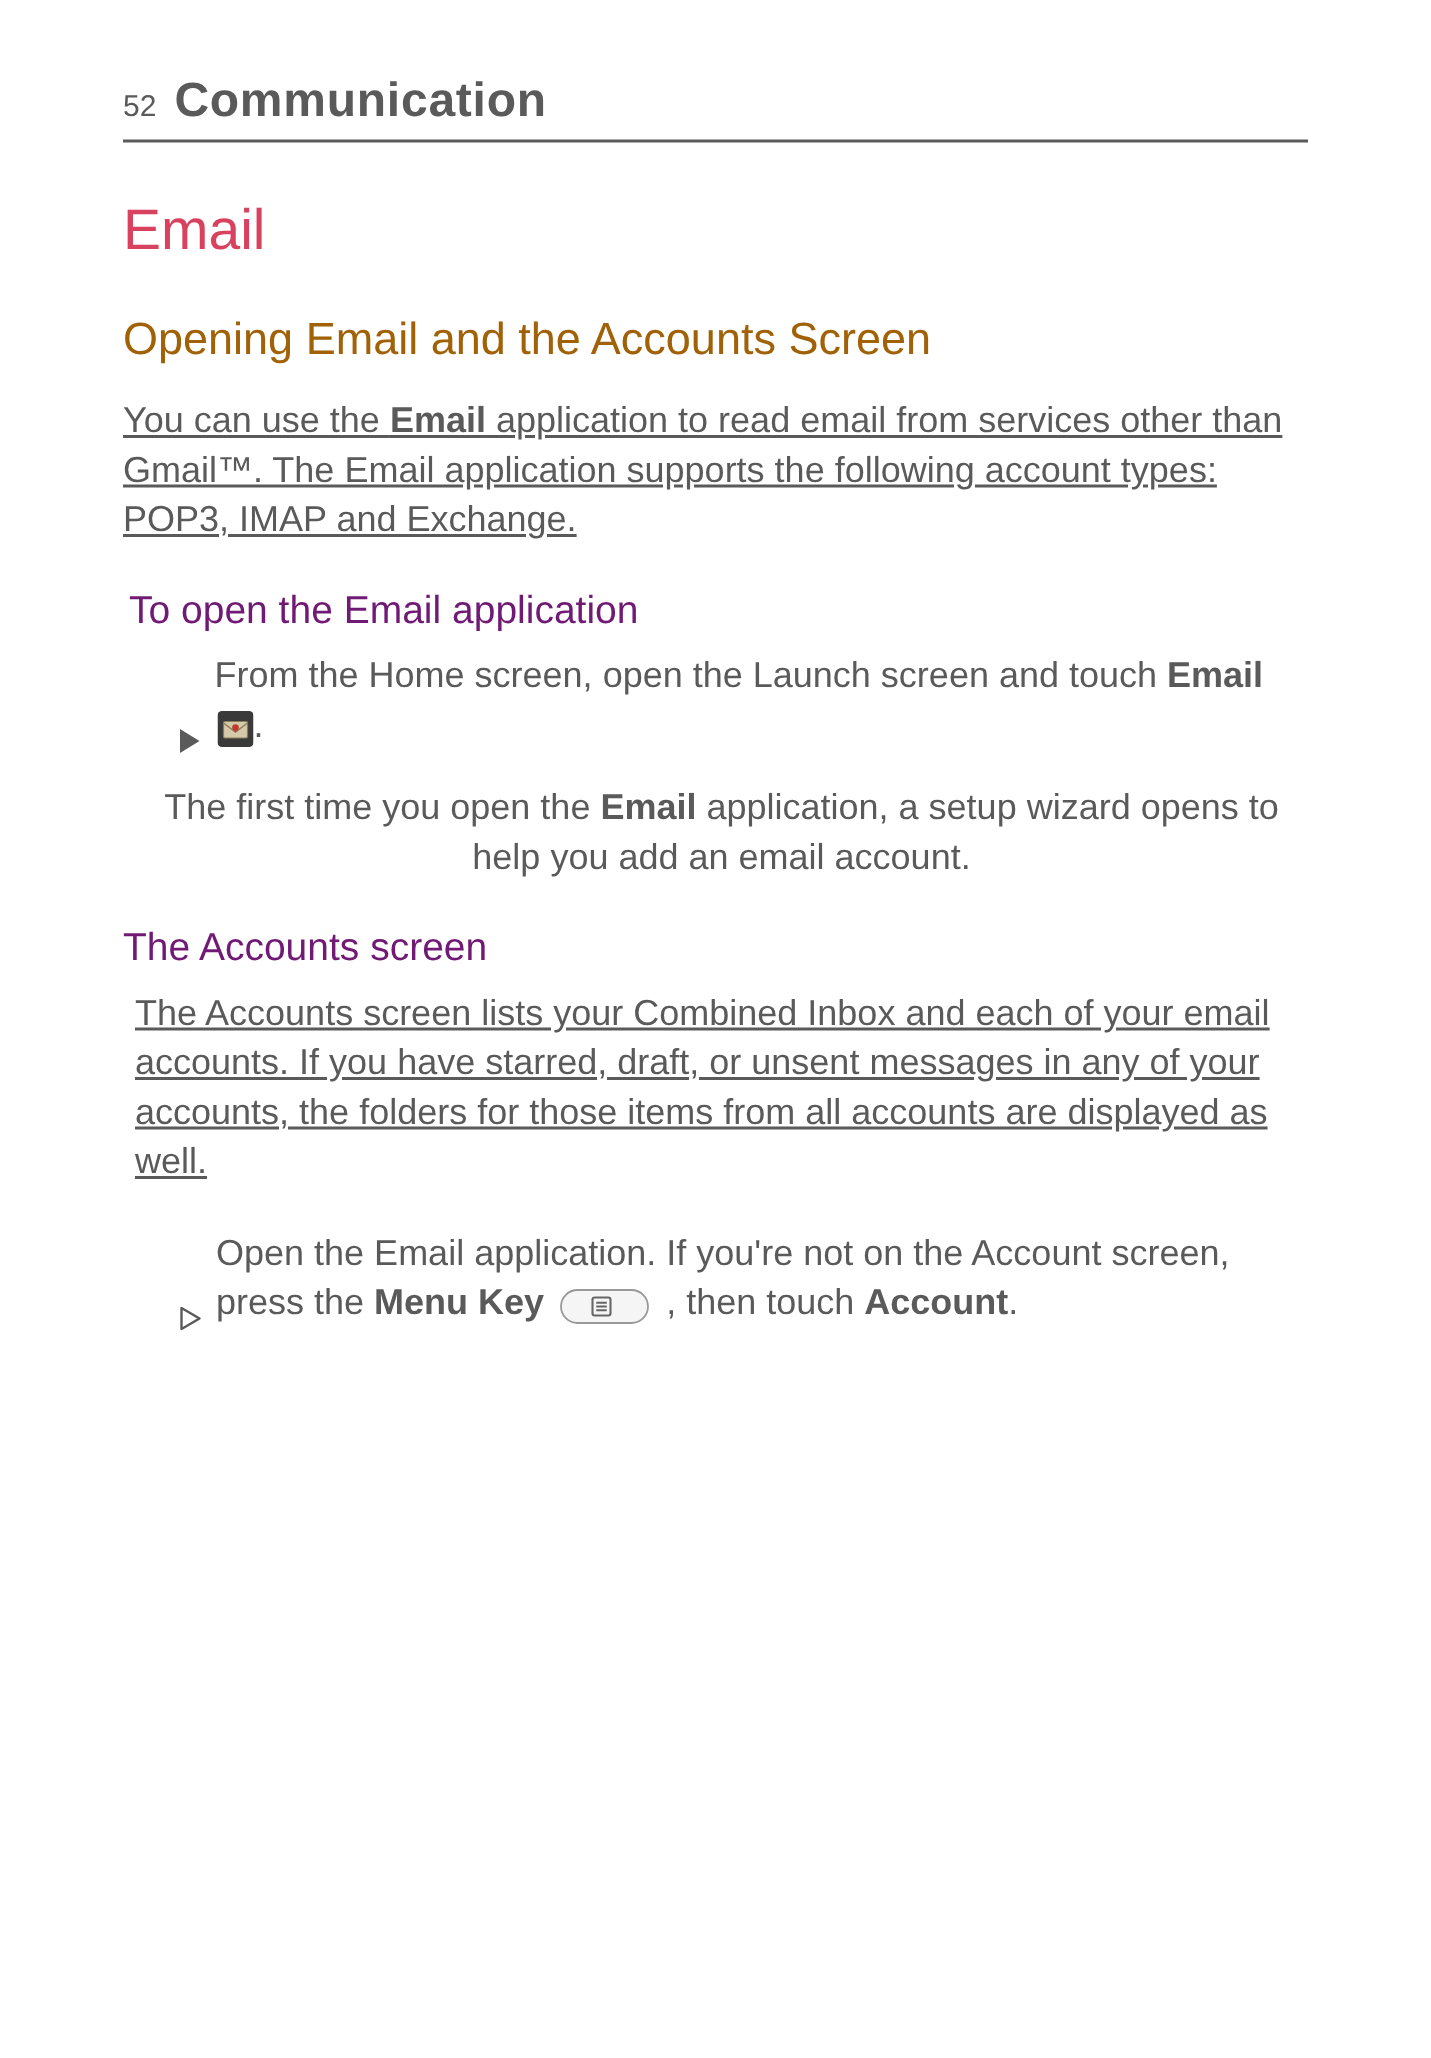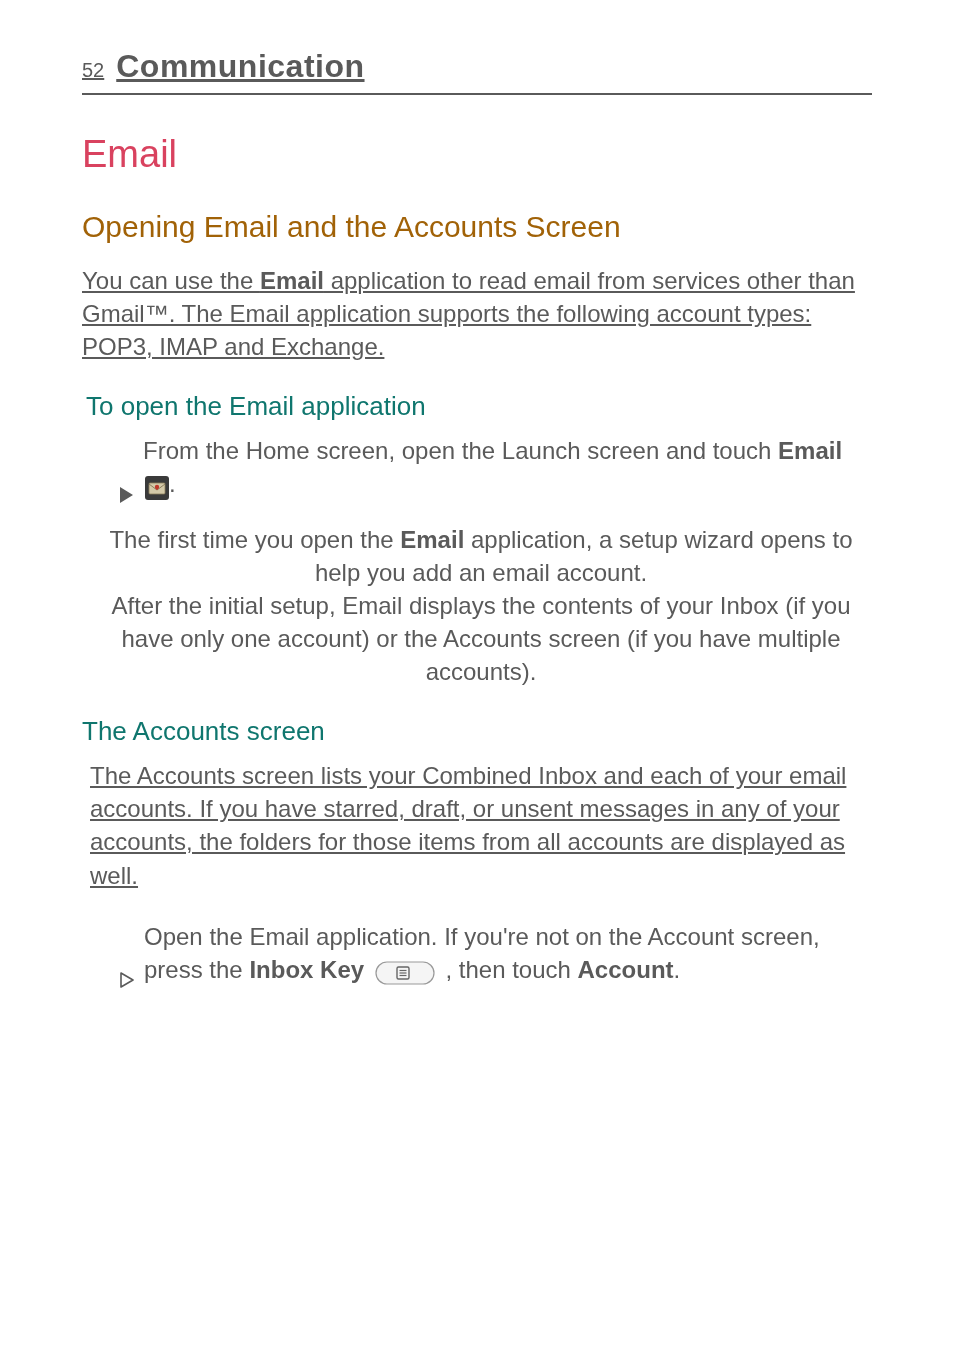--- a/index.html
+++ b/index.html
@@ -13,21 +13,20 @@
       background: #ffffff;
       font-family: Arial, Helvetica, sans-serif;
       color: #5a5a5a;
       padding: 48px 82px 60px 82px;
       position: relative;
     }
     .page-header {
       display: flex;
       align-items: baseline;
       margin-bottom: 8px;
-      text-decoration: underline;
     }
     .page-number {
       font-size: 20px;
       margin-right: 12px;
       font-weight: normal;
     }
     .chapter-title {
       font-size: 32px;
       font-weight: bold;
       letter-spacing: 0.5px;
@@ -50,21 +49,21 @@
       margin-bottom: 20px;
     }
     .body-text {
       font-size: 24px;
       line-height: 1.38;
       margin-bottom: 28px;
       text-decoration: underline;
     }
     .sub-sub-heading {
       font-size: 26px;
-      color: #0f766e;
+      color: #701a75;
       font-weight: normal;
       margin-left: 4px;
       margin-bottom: 12px;
     }
     .bullet-row {
       display: flex;
       align-items: flex-end;
       margin-left: 38px;
       margin-bottom: 20px;
     }
@@ -165,35 +164,34 @@
         <rect x="11.4" y="12" width="1.2" height="2" fill="#c0392b"></rect>
       </svg>
     </span><span>.</span>
   </div>
 </div>
 
 <div class="para-block">
   <p>
     <span>The first time you open the </span><span class="bold">Email</span><span> application, a setup wizard opens to help you add an email account.</span>
   </p>
-  <p>After the initial setup, Email displays the contents of your Inbox (if you have only one account) or the Accounts screen (if you have multiple accounts).</p>
 </div>
 
 <h3 class="sub-sub-heading" style="margin-left:0;">The Accounts screen</h3>
 
 <p class="body-text" style="margin-left:8px;">The Accounts screen lists your Combined Inbox and each of your email accounts. If you have starred, draft, or unsent messages in any of your accounts, the folders for those items from all accounts are displayed as well.</p>
 
 <div class="bullet-row">
   <span class="triangle-outline">
     <svg viewBox="0 0 14 16">
       <path d="M1 1 L13 8 L1 15 Z" fill="none" stroke="#5a5a5a" stroke-width="1.6" stroke-linejoin="round"></path>
     </svg>
   </span>
   <div class="bullet-text">
-    <span>Open the Email application. If you're not on the Account screen, press the </span><span class="bold">Inbox Key</span>
+    <span>Open the Email application. If you're not on the Account screen, press the </span><span class="bold">Menu Key</span>
     <span class="menu-key-icon">
       <svg viewBox="0 0 60 24">
         <rect x="1" y="1" width="58" height="22" rx="11" fill="#f5f5f5" stroke="#999" stroke-width="1.2"></rect>
         <rect x="22" y="6" width="12" height="12" rx="1.5" fill="none" stroke="#666" stroke-width="1.4"></rect>
         <line x1="24.5" y1="9.5" x2="31.5" y2="9.5" stroke="#666" stroke-width="1.2"></line>
         <line x1="24.5" y1="12" x2="31.5" y2="12" stroke="#666" stroke-width="1.2"></line>
         <line x1="24.5" y1="14.5" x2="31.5" y2="14.5" stroke="#666" stroke-width="1.2"></line>
       </svg>
     </span><span> , then touch </span><span class="bold">Account</span><span>.</span>
   </div>

